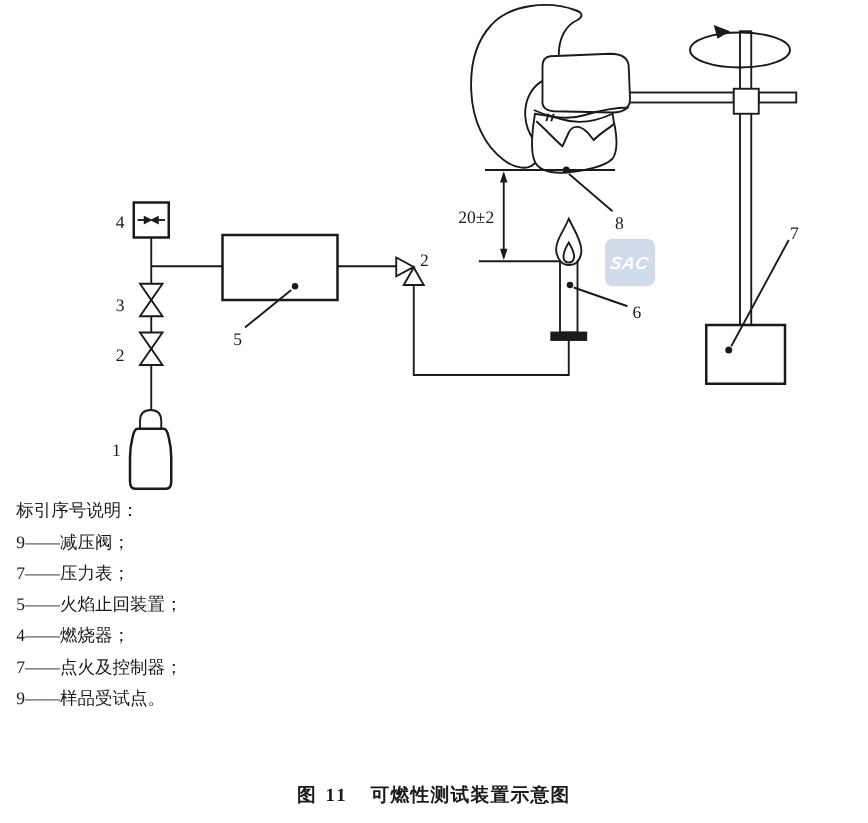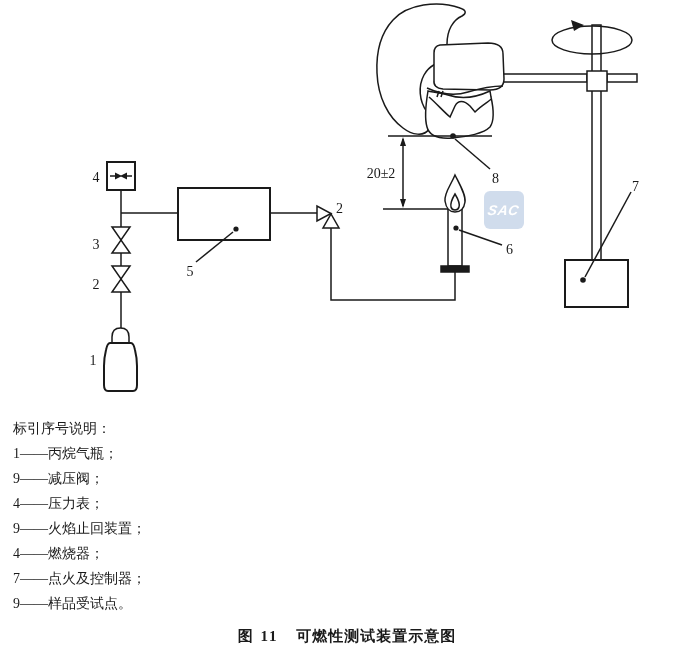--- a/index.html
+++ b/index.html
@@ -4,21 +4,21 @@
 <style>
   html,body{margin:0;padding:0;background:#fff;}
   .page{position:relative;width:694px;height:658px;background:#ffffff;overflow:hidden;
         font-family:"Liberation Serif",serif;color:#1a1a1a;}
   .diagram-svg{position:absolute;left:0;top:0;z-index:2;}
   .watermark{position:absolute;left:484px;top:191px;width:40px;height:38px;z-index:1;
              background:#ccd9ea;border-radius:6px;display:flex;align-items:center;justify-content:center;
              opacity:.9;}
   .watermark span{font-family:"Liberation Sans",sans-serif;font-style:italic;font-weight:bold;
              font-size:14px;color:#ffffff;transform:skewX(-10deg);letter-spacing:.5px;}
-  .legend{position:absolute;left:13px;top:416px;z-index:3;font-size:14px;line-height:25px;
+  .legend{position:absolute;left:13px;top:397px;z-index:3;font-size:14px;line-height:25px;
           font-family:"Liberation Serif",serif;}
   .legend div{height:25px;white-space:pre;}
   .caption{position:absolute;left:0;top:627px;width:100%;text-align:center;z-index:3;
            font-size:15px;font-weight:bold;font-family:"Liberation Serif",serif;}
   .caption .fig{margin-right:14px;letter-spacing:2px;}
   .caption .ttl{letter-spacing:1px;}
   svg text{font-family:"Liberation Serif",serif;font-size:14px;fill:#1a1a1a;}
 </style>
 </head>
 <body>
@@ -126,24 +126,23 @@
         <text x="506" y="254">6</text>
         <text x="632" y="191">7</text>
         <text x="492" y="183">8</text>
         <text x="381" y="178" text-anchor="middle" font-size="13.5">20±2</text>
       </g>
     </g>
   </svg>
 
   <div class="legend">
     <div>标引序号说明：</div>
-    <div>1——丙烷气瓶；</div>
     <div>9——减压阀；</div>
-    <div>4——压力表；</div>
-    <div>9——火焰止回装置；</div>
+    <div>7——压力表；</div>
+    <div>5——火焰止回装置；</div>
     <div>4——燃烧器；</div>
     <div>7——点火及控制器；</div>
     <div>9——样品受试点。</div>
   </div>
 
   <div class="caption">
     <span class="fig">图  11</span>
     <span class="ttl">可燃性测试装置示意图</span>
   </div>
 

